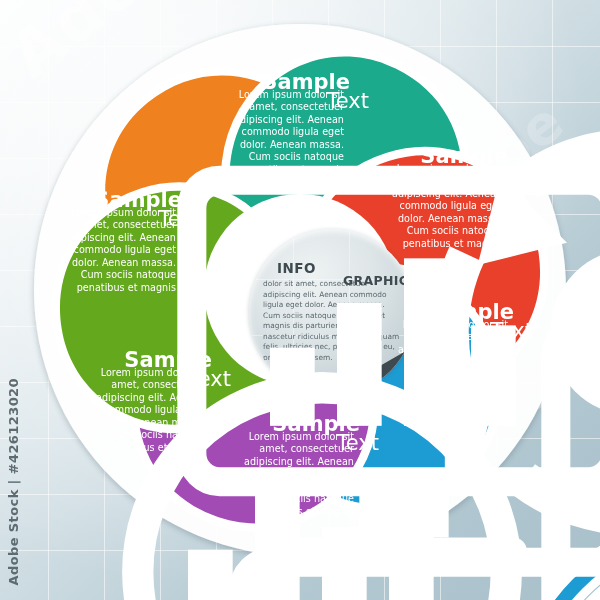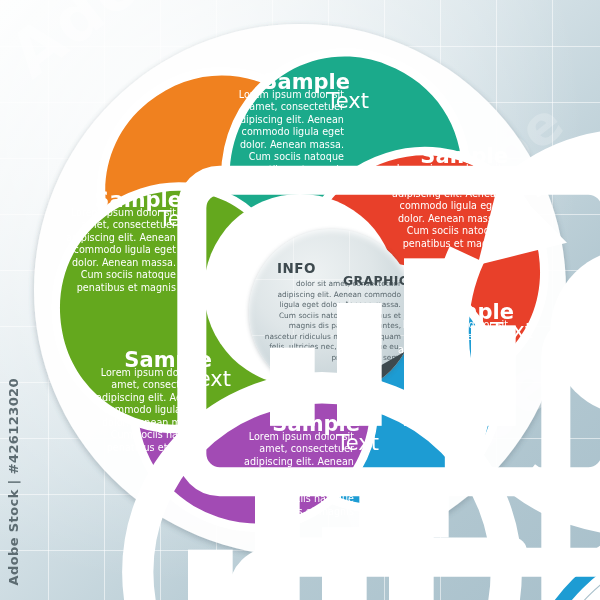--- a/index.html
+++ b/index.html
@@ -75,21 +75,21 @@
     box-shadow:inset 0 2px 6px rgba(255,255,255,.85), 0 1px 4px rgba(70,90,100,.30);
     overflow:hidden;
   }
   .hub-grid{
     position:absolute;inset:0;
     background-image:
       linear-gradient(to right, rgba(255,255,255,.38) 1px, transparent 1px),
       linear-gradient(to bottom, rgba(255,255,255,.38) 1px, transparent 1px);
     background-size:56px 56px; background-position:-12px -6px;
   }
-  .hub-inner{ position:absolute; inset:0; padding:16px 10px 0 10px; box-sizing:border-box; text-align:right;}
+  .hub-inner{ position:absolute; inset:0; padding:16px 10px 0 10px; box-sizing:border-box; text-align:left;}
   .logo{ position:relative; height:30px; margin:2px 0 2px 0; }
   .logo-info{
     position:absolute; left:18px; top:13px;
     font-size:13.5px; font-weight:bold; color:#3e4a4f; letter-spacing:.5px;
   }
   .logo-hex{ position:absolute; left:58px; top:0px; }
   .logo-graphics{
     position:absolute; left:84px; top:2px;
     font-size:12.5px; font-weight:bold; color:#3e4a4f; letter-spacing:.3px;margin-top:24px;
   }

